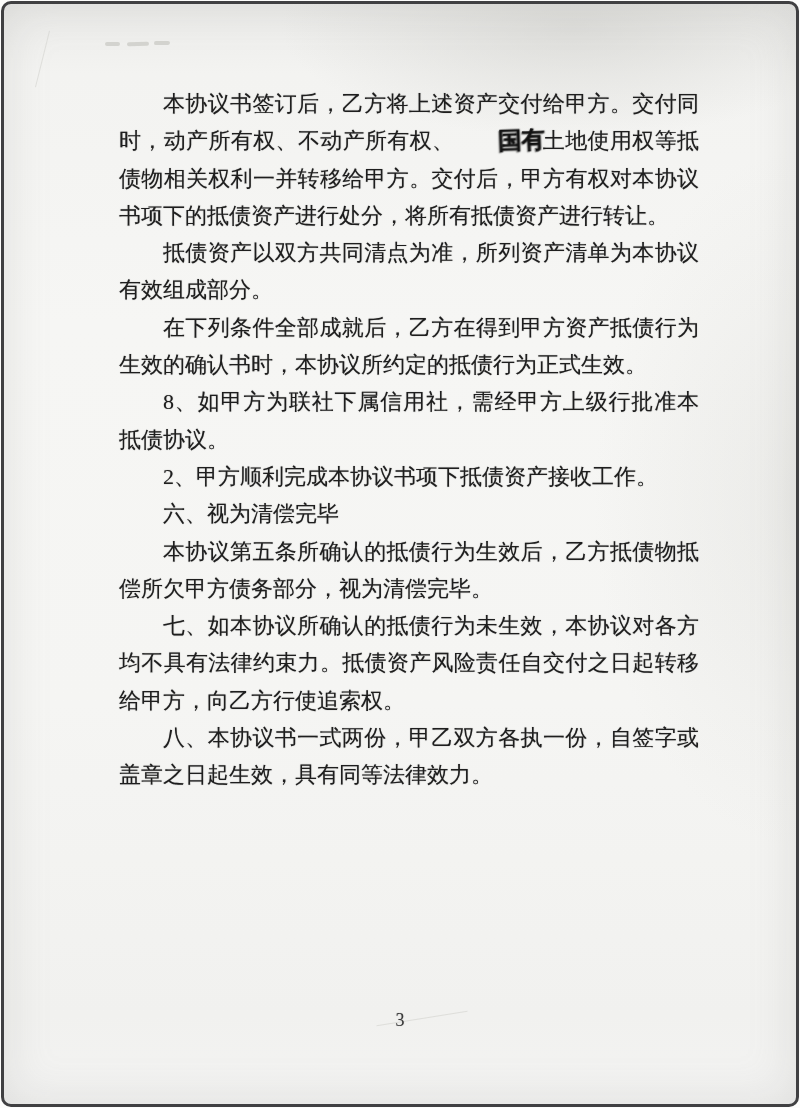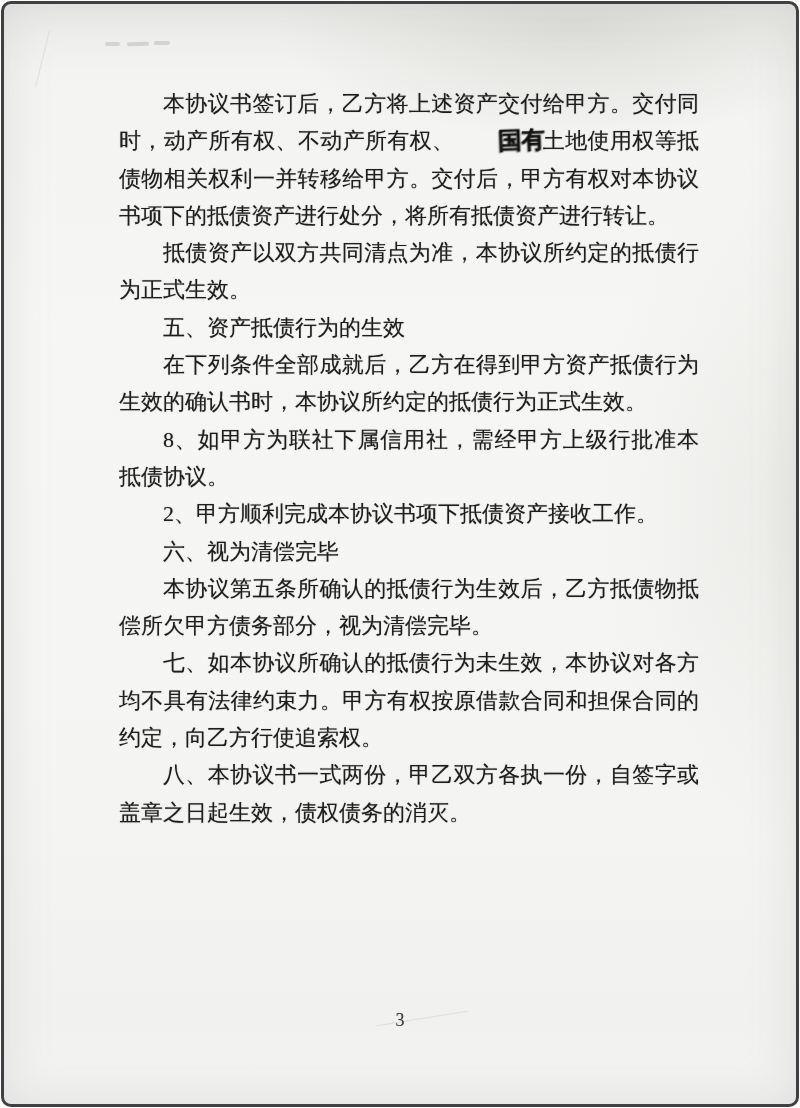--- a/index.html
+++ b/index.html
@@ -90,26 +90,25 @@
 <div class="scan-frame">
 
   <div class="smudge-dash dash-1"></div>
   <div class="smudge-dash dash-2"></div>
   <div class="smudge-dash dash-3"></div>
   <div class="scratch scratch-top"></div>
   <div class="scratch scratch-bottom"></div>
 
   <div class="content">
     <p class="para"><span>本协议书签订后，乙方将上述资产交付给甲方。交付同时，动产所有权、不动产所有权、</span><span class="smudge">国有</span><span>土地使用权等抵债物相关权利一并转移给甲方。交付后，甲方有权对本协议书项下的抵债资产进行处分，将所有抵债资产进行转让。</span></p>
-    <p class="para">抵债资产以双方共同清点为准，本协议所约定的抵债行为正式生效。</p>
-    <p class="para">五、资产抵债行为的生效</p>
+    <p class="para">抵债资产以双方共同清点为准，所列资产清单为本协议有效组成部分。</p>
     <p class="para">在下列条件全部成就后，乙方在得到甲方资产抵债行为生效的确认书时，本协议所约定的抵债行为正式生效。</p>
     <p class="para">8、如甲方为联社下属信用社，需经甲方上级行批准本抵债协议。</p>
     <p class="para">2、甲方顺利完成本协议书项下抵债资产接收工作。</p>
     <p class="para">六、视为清偿完毕</p>
     <p class="para">本协议第五条所确认的抵债行为生效后，乙方抵债物抵偿所欠甲方债务部分，视为清偿完毕。</p>
-    <p class="para">七、如本协议所确认的抵债行为未生效，本协议对各方均不具有法律约束力。甲方有权按原借款合同和担保合同的约定，向乙方行使追索权。</p>
-    <p class="para">八、本协议书一式两份，甲乙双方各执一份，自签字或盖章之日起生效，债权债务的消灭。</p>
+    <p class="para">七、如本协议所确认的抵债行为未生效，本协议对各方均不具有法律约束力。抵债资产风险责任自交付之日起转移给甲方，向乙方行使追索权。</p>
+    <p class="para">八、本协议书一式两份，甲乙双方各执一份，自签字或盖章之日起生效，具有同等法律效力。</p>
   </div>
 
   <div class="page-number">3</div>
 
 </div>
 
 </body></html>

